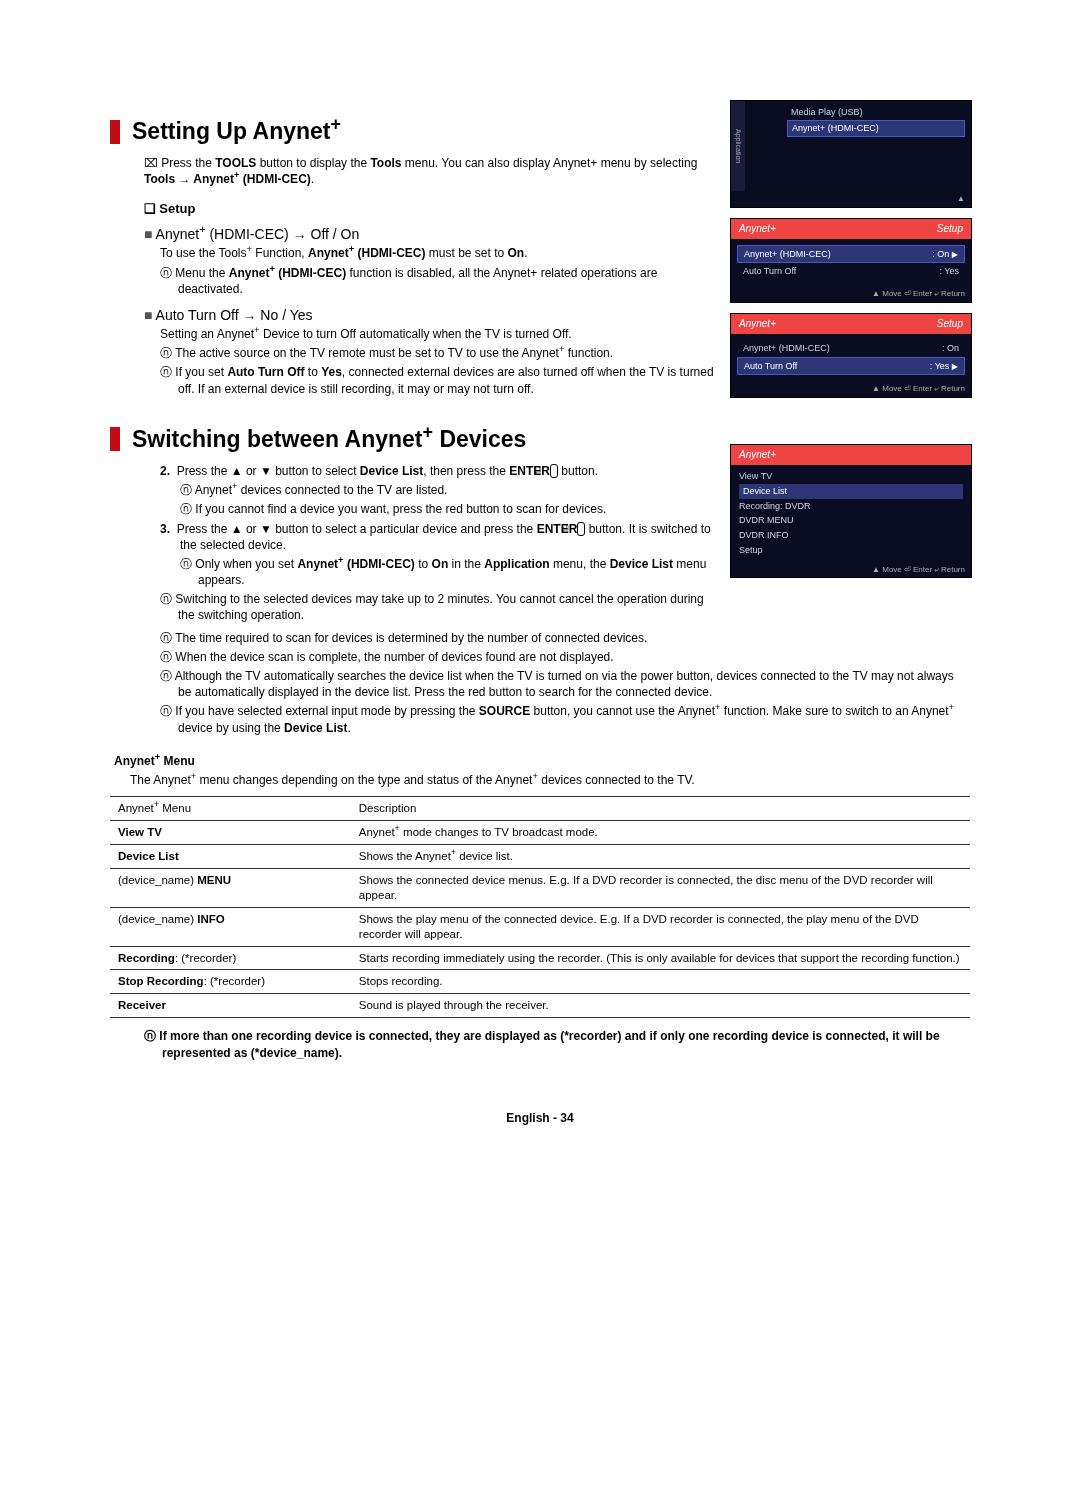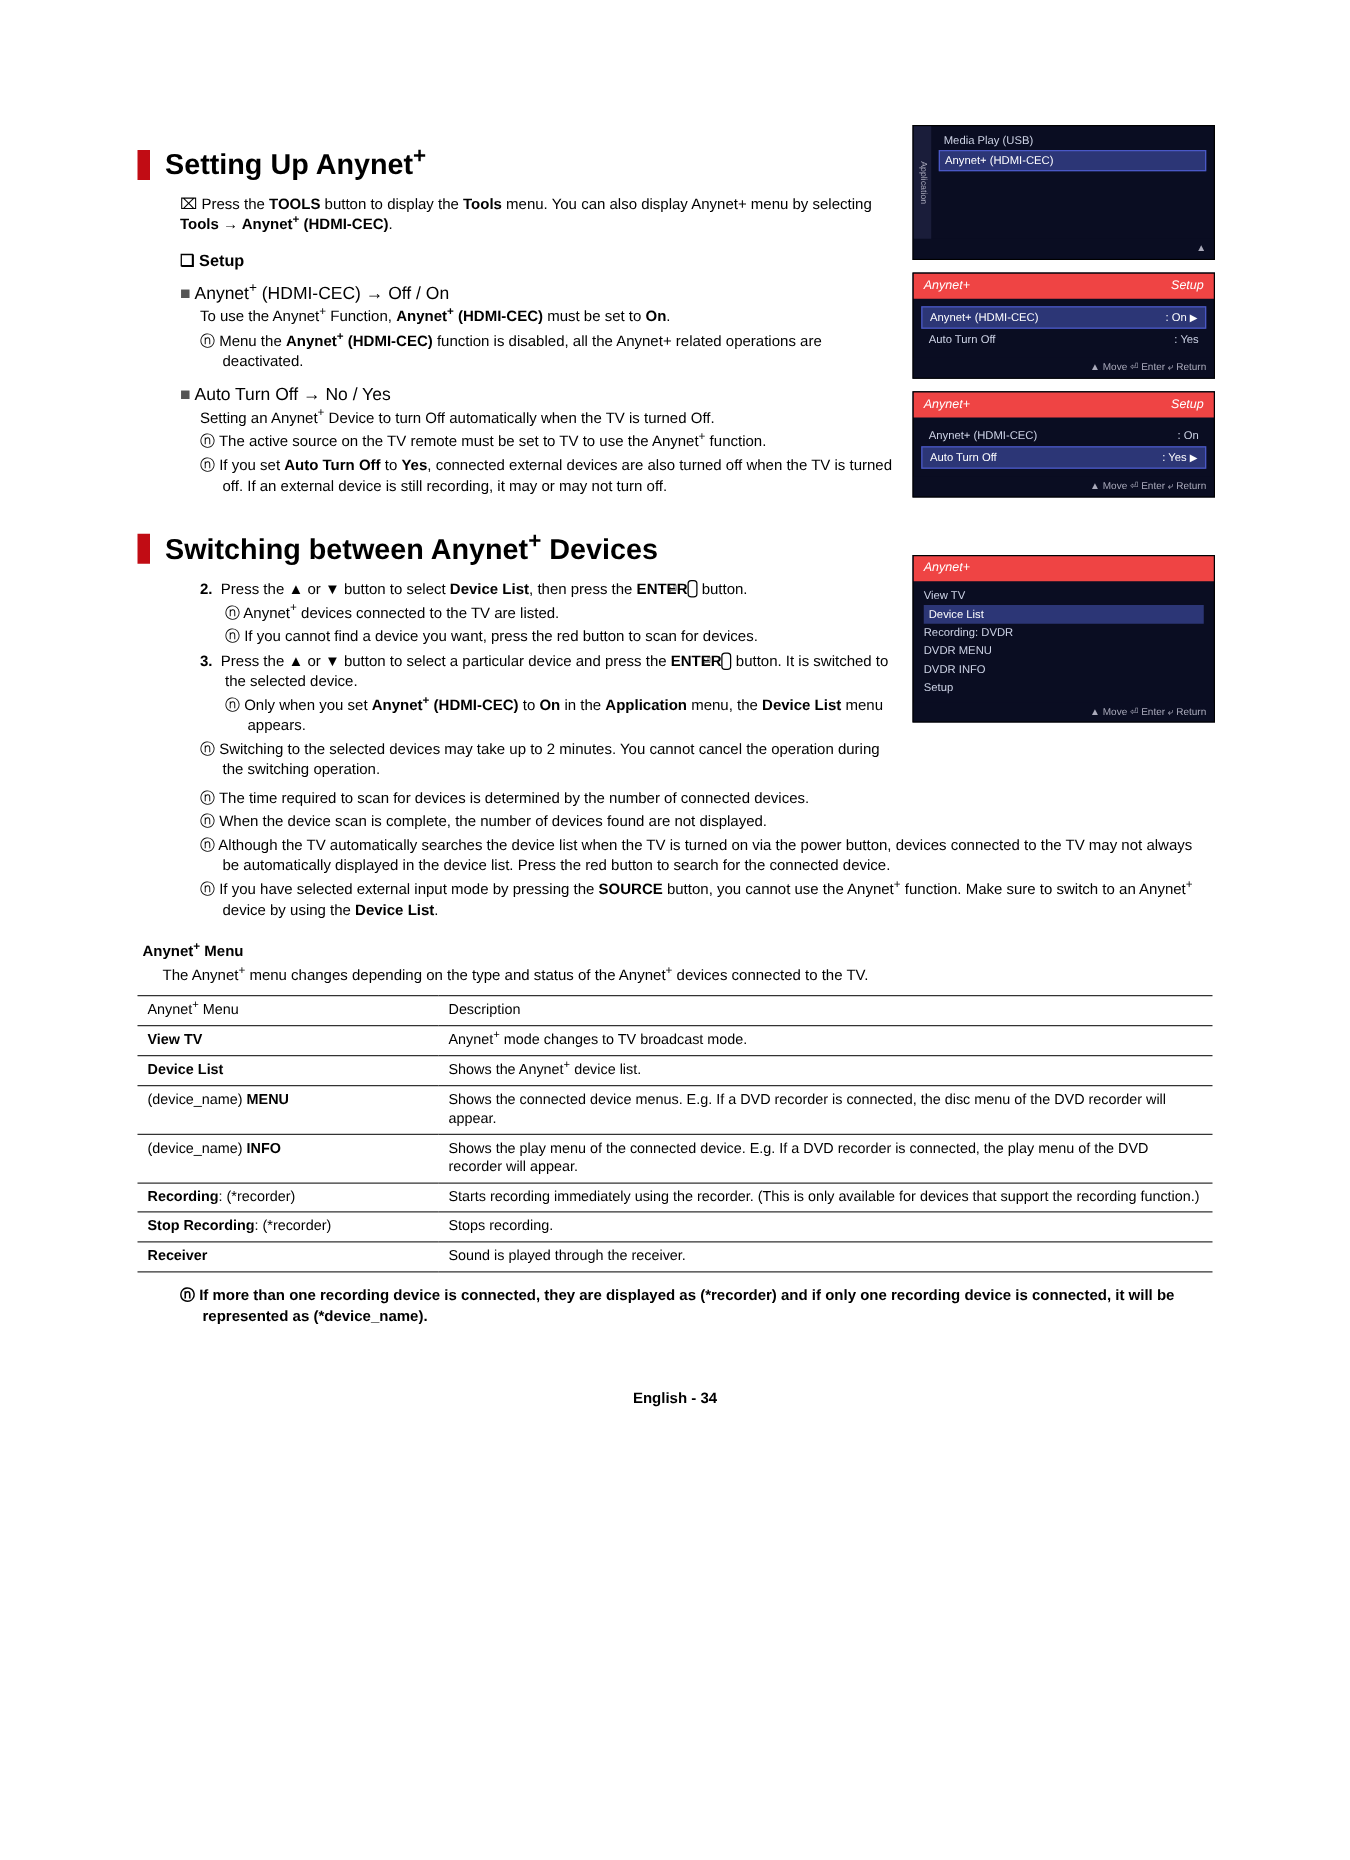--- a/index.html
+++ b/index.html
@@ -84,21 +84,21 @@
   .col-right { width: 240px; flex: 0 0 240px; }
   .screenshot {
     width: 100%;
     background: #0a0d22;
     border: 1px solid #000;
     color: #fff;
     font-size: 9px;
     margin-bottom: 10px;
     line-height: 1.2;
   }
-  .screenshot .ss-row { display:flex; }
+  .screenshot .ss-row { display:flex;gap:36px; }
   .screenshot .ss-leftbar {
     width: 14px; background:#1a1d3a; display:flex; align-items:center; justify-content:center;
   }
   .screenshot .ss-leftbar span { writing-mode: vertical-rl; font-size:7px; color:#aab; }
   .screenshot .ss-main { flex:1; padding:4px 6px; min-height:30px; }
   .screenshot .ss-item { padding:2px 4px; color:#cdd3e6; }
   .screenshot .ss-item.hl { background:#2c3676; color:#fff; border:1px solid #4a58c6; }
   .screenshot .ss-footer { text-align:right; padding:3px 6px; color:#aab; background:#0a0d22; font-size:8px; }
   .screenshot .ss-header {
     display:flex; justify-content:space-between; align-items:center;
@@ -161,21 +161,21 @@
       <div class="tool-line">
         <span>Press the </span><b>TOOLS</b><span> button to display the </span><b>Tools</b><span> menu. You can also display Anynet+ menu by selecting </span><b><span>Tools → Anynet</span><span class="sup">+</span><span> (HDMI-CEC)</span></b><span>.</span>
       </div>
 
       <div class="sub-heading">Setup</div>
 
       <div class="item-heading">
         <span>Anynet</span><span class="sup">+</span><span> (HDMI-CEC) → Off / On</span>
       </div>
       <div class="para">
-        <span>To use the Anynet</span><span class="sup">+</span><span> Function, </span><b><span>Anynet</span><span class="sup">+</span><span> (HDMI-CEC)</span></b><span> must be set to </span><b>On</b><span>.</span>
+        <span>To use the Tools</span><span class="sup">+</span><span> Function, </span><b><span>Anynet</span><span class="sup">+</span><span> (HDMI-CEC)</span></b><span> must be set to </span><b>On</b><span>.</span>
       </div>
       <div class="note">
         <span>Menu the </span><b><span>Anynet</span><span class="sup">+</span><span> (HDMI-CEC)</span></b><span> function is disabled, all the Anynet+ related operations are deactivated.</span>
       </div>
 
       <div class="item-heading">Auto Turn Off → No / Yes</div>
       <div class="para">
         <span>Setting an Anynet</span><span class="sup">+</span><span> Device to turn Off automatically when the TV is turned Off.</span>
       </div>
       <div class="note">

